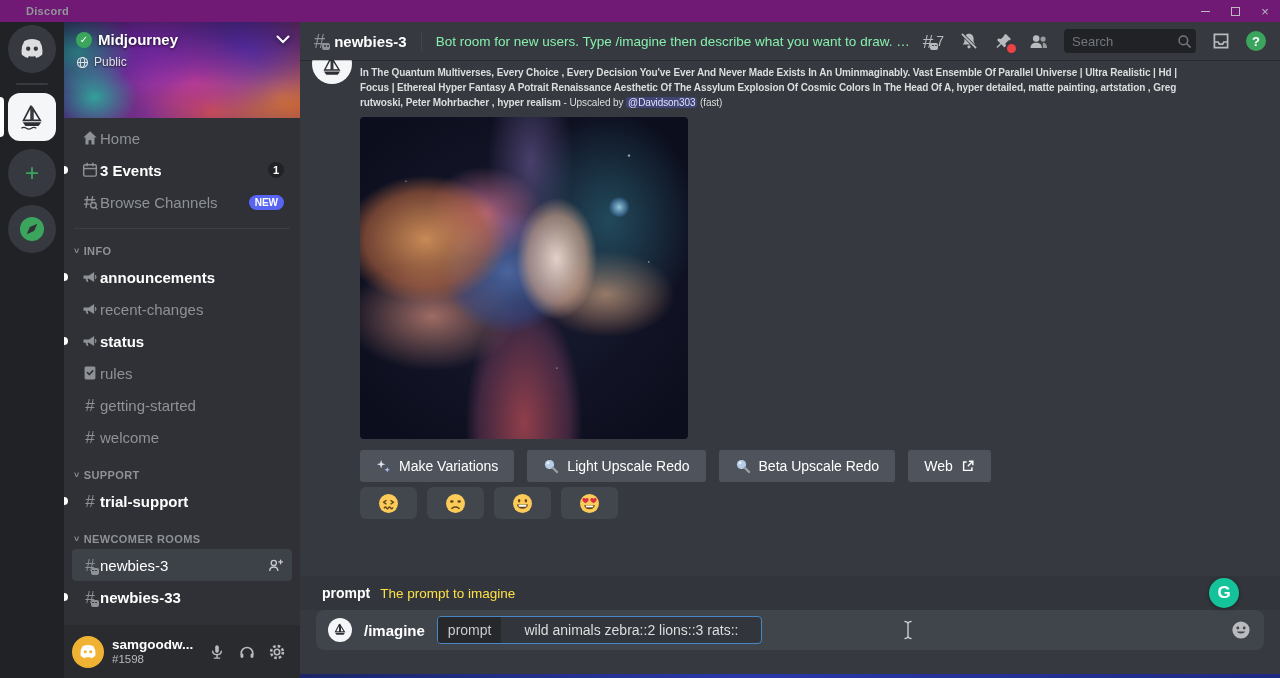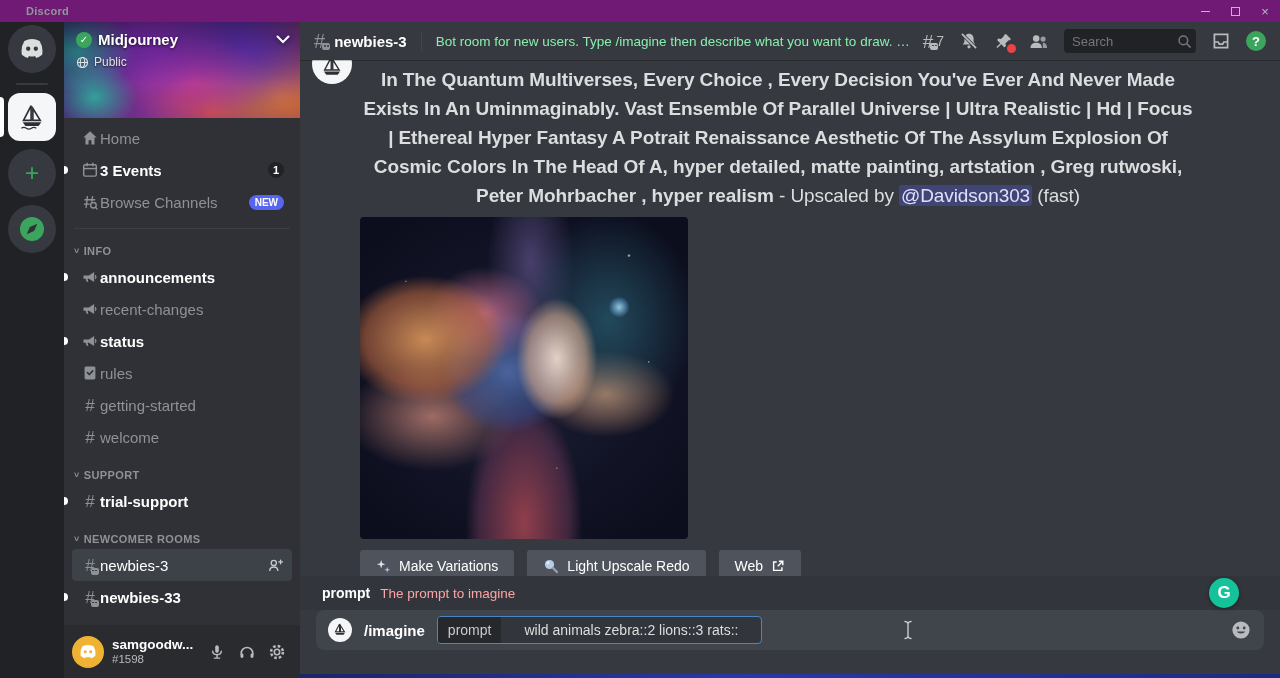--- a/index.html
+++ b/index.html
@@ -84,21 +84,21 @@
   .thread-count { font-size:14px; margin-left:3px; color:#b9bbbe; }
   .pin-wrap { position:relative; display:flex; }
   .pin-dot { position:absolute; right:-3px; bottom:-2px; width:9px; height:9px; border-radius:50%; background:#ed4245; }
   .searchbox { width:132px; height:24px; background:#202225; border-radius:4px; display:flex; align-items:center; padding:0 4px 0 8px; }
   .searchbox input { flex:1; background:none; border:none; outline:none; color:#dcddde; font-size:13px; min-width:0; font-family:inherit; }
   .searchbox input::placeholder { color:#72767d; }
   .helpbtn { width:20px; height:20px; border-radius:50%; background:#3ba55d; color:#fff; font-weight:bold; font-size:13px; display:flex; align-items:center; justify-content:center; }
 
   .messages { flex:1; position:relative; padding:5px 16px 0 60px; overflow:hidden; }
   .msg-avatar { position:absolute; left:12px; top:-16px; width:40px; height:40px; border-radius:50%; background:#f5f6f7; display:flex; align-items:flex-end; justify-content:center; }
-  .msg-text { width:836px; color:#dcddde; font-size:19px; line-height:29px; font-weight:bold; letter-spacing:-.1px;text-align:center; }
+  .msg-text { width:836px; color:#dcddde; font-size:10px; line-height:15px; font-weight:bold; letter-spacing:-.1px; }
   .msg-plain { font-weight:normal; }
   .mention { background:rgba(88,101,242,.3); color:#dee0fc; border-radius:3px; padding:0 2px; font-weight:500; }
 
   .attachment { width:328px; height:322px; border-radius:4px; margin-top:7px; position:relative; overflow:hidden; background-color:#0c0e1d;
     background:
       radial-gradient(3px 3px at 82% 12%, rgba(255,255,255,.8), transparent 60%),
       radial-gradient(2px 2px at 88% 45%, rgba(255,255,255,.7), transparent 60%),
       radial-gradient(2px 2px at 14% 20%, rgba(255,255,255,.55), transparent 60%),
       radial-gradient(2px 2px at 60% 78%, rgba(255,255,255,.5), transparent 60%),
       radial-gradient(14px 14px at 79% 28%, rgba(159,212,232,.9), rgba(74,123,168,.6) 55%, transparent 75%),
@@ -114,21 +114,21 @@
       radial-gradient(260px 240px at 50% 50%, #1a1c33, #0c0e1d 82%);
   }
 
   .btnrow { display:flex; gap:13px; margin-top:11px; }
   .mbtn { height:32px; background:#4f545c; border:none; border-radius:3px; color:#fff; font-size:14px; font-weight:500; display:flex; align-items:center; gap:8px; padding:0 16px; font-family:inherit; }
   .rxrow { display:flex; gap:10px; margin-top:5px; }
   .rx { width:57px; height:32px; background:#42464d; border:none; border-radius:6px; display:flex; align-items:center; justify-content:center; }
 
   .autocomplete { height:34px; background:#32353b; display:flex; align-items:center; padding:0 22px; gap:10px; flex:none; }
   .ac-name { color:#fff; font-weight:bold; font-size:14px; }
-  .ac-desc { color:#fca5a5; font-size:13.5px; }
+  .ac-desc { color:#fde047; font-size:13.5px; }
 
   .inputwrap { height:40px; margin:0 16px; background:#40444b; border-radius:8px; display:flex; align-items:center; padding:0 12px; position:relative; flex:none; }
   .cmd-avatar { width:24px; height:24px; border-radius:50%; background:#f5f6f7; display:flex; align-items:center; justify-content:center; flex:none; }
   .command { color:#fff; font-weight:bold; font-size:15px; margin-left:12px; }
   .optpill { display:flex; align-items:stretch; margin-left:12px; border:1px solid #4886c5; border-radius:4px; overflow:hidden; background:#32353b; height:28px; }
   .optname { background:#26282c; color:#c8cacd; font-size:14px; padding:0 10px; display:flex; align-items:center; }
   .optval { color:#dcddde; font-size:14px; padding:0 23px; display:flex; align-items:center; }
   .ibeam { position:absolute; left:587px; top:10px; color:#c9cbcf; }
   .emojibtn { margin-left:auto; color:#b9bbbe; display:flex; }
   .composer-bottom { height:28px; flex:none; }
@@ -486,20 +486,28 @@
         </button>
         <button class="mbtn">
           <svg width="16" height="16" viewBox="0 0 16 16">
             <circle cx="6.5" cy="6.5" r="4.6" fill="#b7cde6"></circle>
             <circle cx="5" cy="5" r="1.4" fill="#e8f1fa"></circle>
             <path d="M10 10 L14 14" stroke="#9aa0a8" stroke-width="2.4" stroke-linecap="round"></path>
           </svg>
           <span>Light Upscale Redo</span>
         </button>
         <button class="mbtn">
+          <svg width="16" height="16" viewBox="0 0 16 16">
+            <circle cx="6.5" cy="6.5" r="4.6" fill="#b7cde6"></circle>
+            <circle cx="5" cy="5" r="1.4" fill="#e8f1fa"></circle>
+            <path d="M10 10 L14 14" stroke="#9aa0a8" stroke-width="2.4" stroke-linecap="round"></path>
+          </svg>
+          <span>Beta Upscale Redo</span>
+        </button>
+        <button class="mbtn">
           <span>Web</span>
           <svg width="14" height="14" viewBox="0 0 16 16" fill="none" stroke="#fff" stroke-width="1.6">
             <path d="M6.5 3.5 H3 V13 H12.5 V9.5"></path>
             <path d="M9 2.5 H13.5 V7"></path>
             <path d="M13.3 2.7 L7.8 8.2"></path>
           </svg>
         </button>
       </div>
 
       <div class="rxrow">

